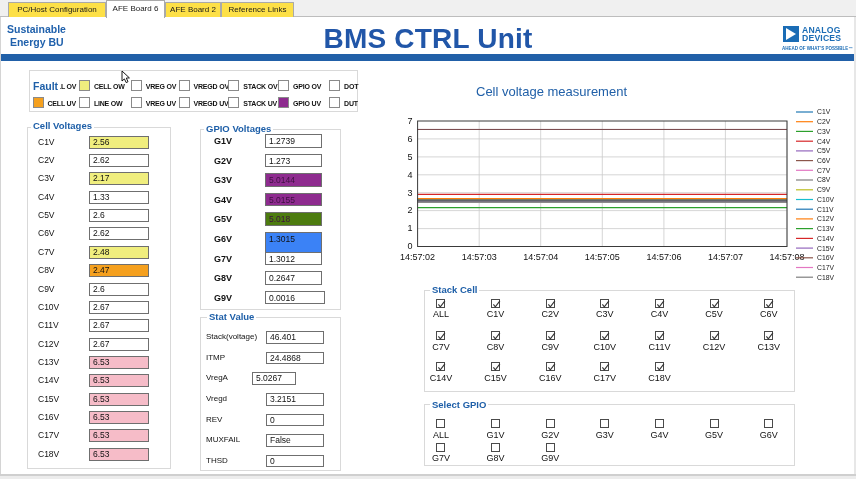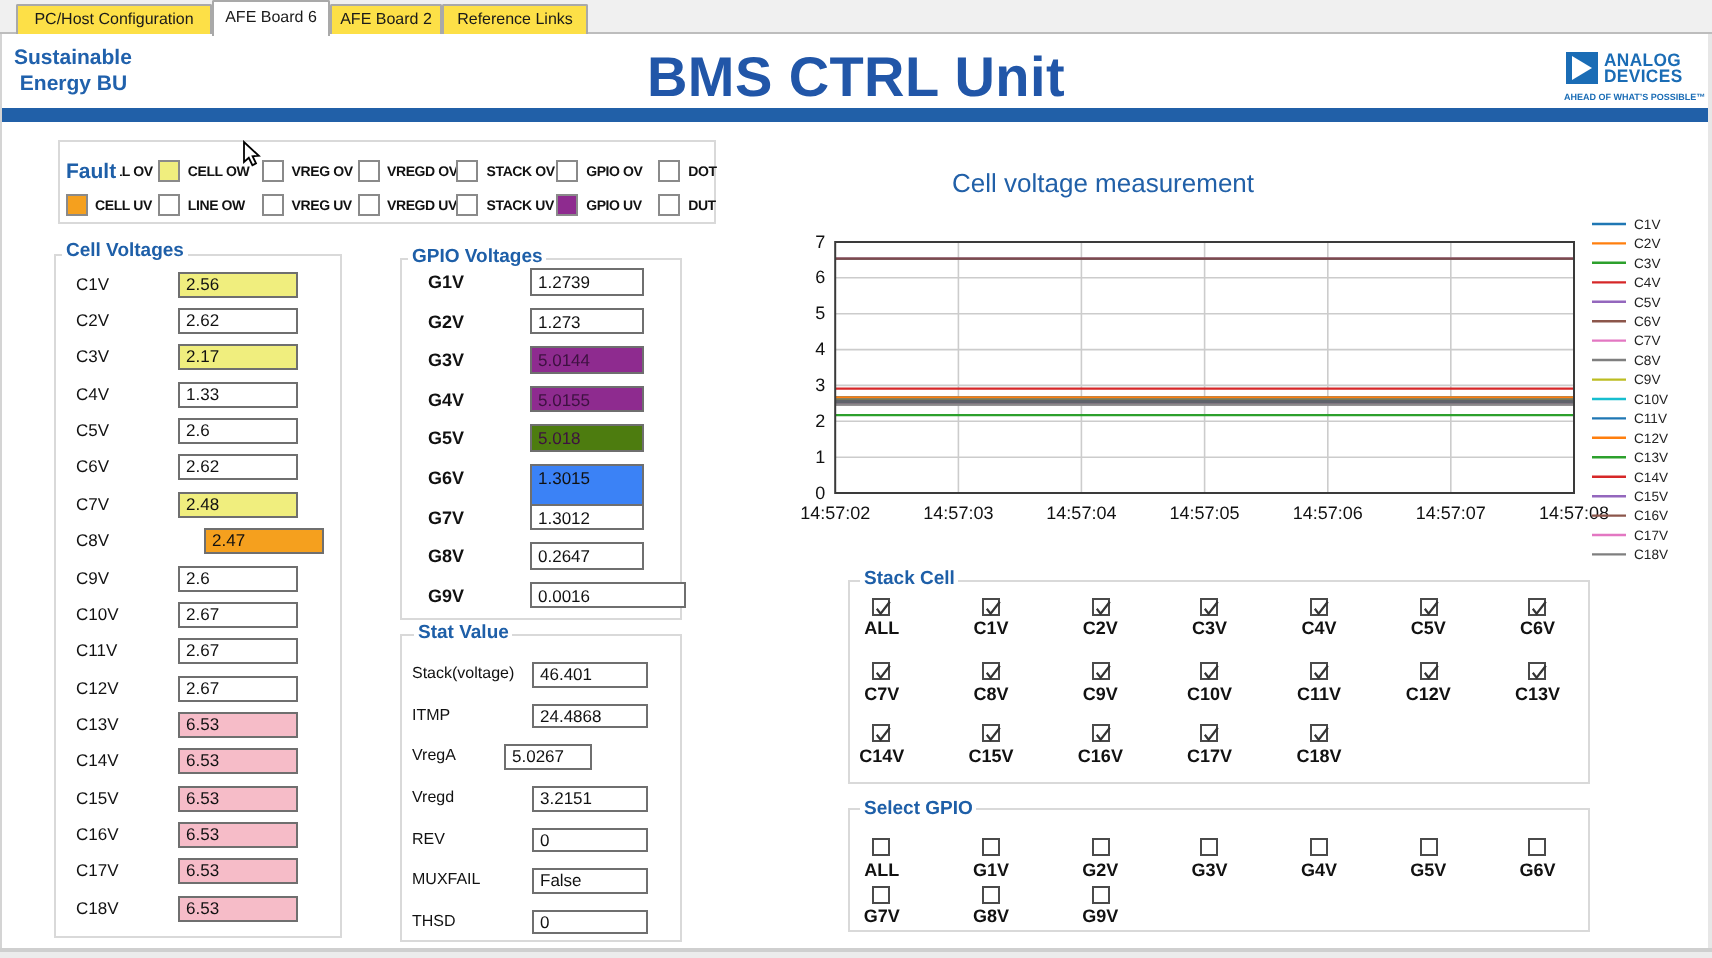--- a/index.html
+++ b/index.html
@@ -7,21 +7,21 @@
 .tab{position:absolute;top:2px;height:15px;background:#fde047;border:1px solid #a9a9a9;border-bottom:none;font-size:8px;color:#1a1a1a;text-align:center;line-height:14px;border-radius:1px 1px 0 0}
 .tab.active{top:0;height:18px;background:#fff;z-index:3;line-height:16px}
 .blue{color:#1e5fa8}
 .panel{position:absolute;border:1px solid #d9d9d9;background:#fff}
 .ptitle{position:absolute;background:#fff;color:#1e5fa8;font-weight:bold;padding:0 2px;z-index:2}
 .vbox{position:absolute;border:1px solid #6f6f6f;font-size:8.5px;color:#111;line-height:11px;padding-left:3px;background:#fff}
 .lbl{position:absolute;font-size:8.5px;color:#111}
 .fbox{position:absolute;width:11px;height:11px;border:1px solid #8a8a8a}
 .flbl{position:absolute;font-size:7px;font-weight:bold;color:#111;letter-spacing:-0.2px}
 .cb{position:absolute;width:9px;height:9px;border:1px solid #4a4a4a;background:#fff}
-.cblbl{position:absolute;font-size:9px;font-weight:bold;color:#111;transform:translateX(-50%)}
+.cblbl{position:absolute;font-size:9px;font-weight:normal;color:#111;transform:translateX(-50%)}
 .cb svg{position:absolute;left:0;top:0}
 </style></head><body>
 <div class="abs tabbar"></div>
 <div class="tab" style="left:8px;width:98px;">PC/Host Configuration</div>
 <div class="tab active" style="left:106px;width:59px;">AFE Board 6</div>
 <div class="tab" style="left:165px;width:56px;">AFE Board 2</div>
 <div class="tab" style="left:221px;width:73px;">Reference Links</div>
 <div class="abs blue" style="left:7px;top:23px;font-size:10.5px;font-weight:bold;line-height:12.5px;color:#2061ac">Sustainable<br>&nbsp;Energy BU</div>
 <div class="abs" style="left:0;top:23px;width:856px;text-align:center;font-size:28px;font-weight:bold;color:#2156a8;letter-spacing:0.2px">BMS CTRL Unit</div>
 <div class="abs" style="left:0;top:54px;width:856px;height:7px;background:#2160a8"></div>
@@ -74,21 +74,21 @@
 <div class="vbox" style="left:89px;top:172.2px;width:60px;height:13px;background:#f0ee7e">2.17</div>
 <div class="lbl" style="left:38px;top:191.6px">C4V</div>
 <div class="vbox" style="left:89px;top:190.6px;width:60px;height:13px;background:#ffffff">1.33</div>
 <div class="lbl" style="left:38px;top:210.0px">C5V</div>
 <div class="vbox" style="left:89px;top:209.0px;width:60px;height:13px;background:#ffffff">2.6</div>
 <div class="lbl" style="left:38px;top:228.4px">C6V</div>
 <div class="vbox" style="left:89px;top:227.4px;width:60px;height:13px;background:#ffffff">2.62</div>
 <div class="lbl" style="left:38px;top:246.7px">C7V</div>
 <div class="vbox" style="left:89px;top:245.7px;width:60px;height:13px;background:#f0ee7e">2.48</div>
 <div class="lbl" style="left:38px;top:265.1px">C8V</div>
-<div class="vbox" style="left:102px;top:264.1px;width:60px;height:13px;background:#f5a01e">2.47</div>
+<div class="vbox" style="left:89px;top:264.1px;width:60px;height:13px;background:#f5a01e">2.47</div>
 <div class="lbl" style="left:38px;top:283.5px">C9V</div>
 <div class="vbox" style="left:89px;top:282.5px;width:60px;height:13px;background:#ffffff">2.6</div>
 <div class="lbl" style="left:38px;top:301.8px">C10V</div>
 <div class="vbox" style="left:89px;top:300.8px;width:60px;height:13px;background:#ffffff">2.67</div>
 <div class="lbl" style="left:38px;top:320.2px">C11V</div>
 <div class="vbox" style="left:89px;top:319.2px;width:60px;height:13px;background:#ffffff">2.67</div>
 <div class="lbl" style="left:38px;top:338.6px">C12V</div>
 <div class="vbox" style="left:89px;top:337.6px;width:60px;height:13px;background:#ffffff">2.67</div>
 <div class="lbl" style="left:38px;top:356.9px">C13V</div>
 <div class="vbox" style="left:89px;top:355.9px;width:60px;height:13px;background:#f6bcc8">6.53</div>
@@ -114,21 +114,21 @@
 <div class="vbox" style="left:265px;top:192.8px;width:57px;height:13.5px;background:#8e2b8f;color:#3d1140;line-height:12px">5.0155</div>
 <div class="lbl" style="left:214px;top:214.4px;font-weight:bold;font-size:9px">G5V</div>
 <div class="vbox" style="left:265px;top:212.4px;width:57px;height:13.5px;background:#4d7c0f;color:#3d1140;line-height:12px">5.018</div>
 <div class="lbl" style="left:214px;top:234.0px;font-weight:bold;font-size:9px">G6V</div>
 <div class="vbox" style="left:265px;top:232.0px;width:57px;height:27px;background:#3b82f6;color:#111;line-height:12px">1.3015</div>
 <div class="lbl" style="left:214px;top:253.6px;font-weight:bold;font-size:9px">G7V</div>
 <div class="vbox" style="left:265px;top:251.6px;width:57px;height:13.5px;background:#ffffff;color:#111;line-height:12px">1.3012</div>
 <div class="lbl" style="left:214px;top:273.2px;font-weight:bold;font-size:9px">G8V</div>
 <div class="vbox" style="left:265px;top:271.2px;width:57px;height:13.5px;background:#ffffff;color:#111;line-height:12px">0.2647</div>
 <div class="lbl" style="left:214px;top:292.8px;font-weight:bold;font-size:9px">G9V</div>
-<div class="vbox" style="left:265px;top:290.8px;width:78px;height:13.5px;background:#ffffff;color:#111;line-height:12px">0.0016</div>
+<div class="vbox" style="left:265px;top:290.8px;width:60px;height:13.5px;background:#ffffff;color:#111;line-height:12px">0.0016</div>
 <div class="panel" style="left:200px;top:317px;width:141px;height:154px"></div>
 <div class="ptitle" style="left:207px;top:311px;font-size:9.5px">Stat Value</div>
 <div class="lbl" style="left:206px;top:332.2px;font-size:8px">Stack(voltage)</div>
 <div class="vbox" style="left:266px;top:331.2px;width:58px;height:12.5px">46.401</div>
 <div class="lbl" style="left:206px;top:352.8px;font-size:8px">ITMP</div>
 <div class="vbox" style="left:266px;top:351.8px;width:58px;height:12.5px">24.4868</div>
 <div class="lbl" style="left:206px;top:373.4px;font-size:8px">VregA</div>
 <div class="vbox" style="left:252px;top:372.4px;width:44px;height:12.5px">5.0267</div>
 <div class="lbl" style="left:206px;top:394.0px;font-size:8px">Vregd</div>
 <div class="vbox" style="left:266px;top:393.0px;width:58px;height:12.5px">3.2151</div>

